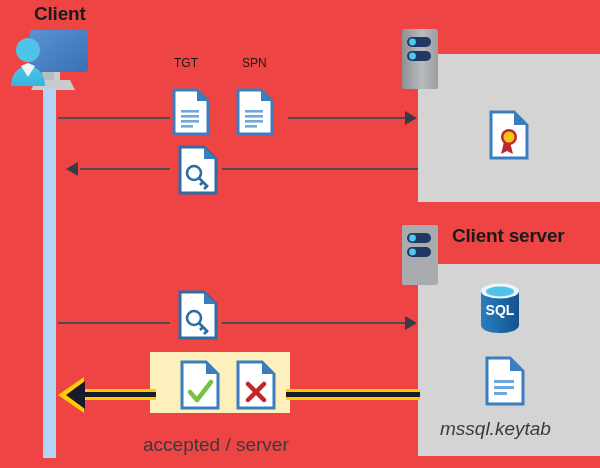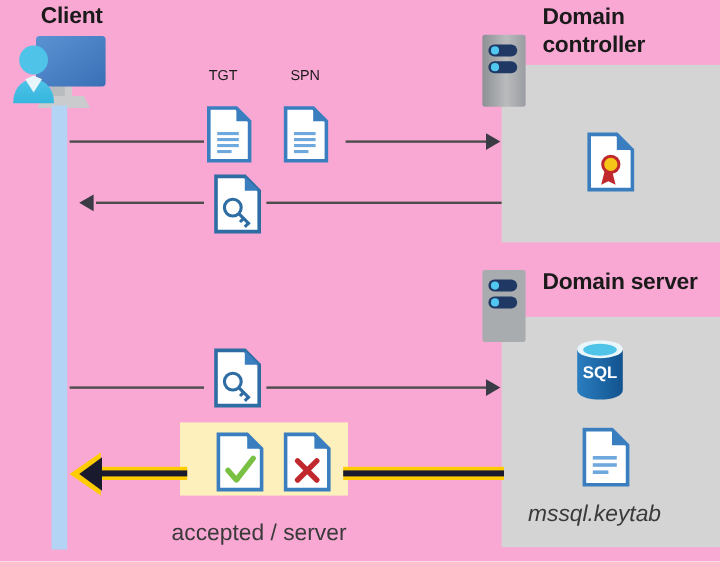--- a/index.html
+++ b/index.html
@@ -1,18 +1,18 @@
 <!DOCTYPE html>
 <html><head>
 <meta charset="utf-8">
 <style>
   html,body{margin:0;padding:0;background:#ffffff;}
   body{width:600px;height:468px;overflow:hidden;
        font-family:"Liberation Sans","DejaVu Sans",sans-serif;}
-  #stage{position:relative;width:600px;height:468px;background:#f9a8d4;}
+  #stage{position:relative;width:600px;height:468px;background:#ef4444;}
 
   .abs{position:absolute;text-align:right;}
 
   
   .panel{position:absolute;background:#d4d4d4;}
   #dc-panel{left:418px;top:54px;width:182px;height:148px;}
   #linux-panel{left:418px;top:264px;width:182px;height:192px;}
 
   
   .title{position:absolute;font-weight:bold;color:#1a1a1a;
@@ -87,22 +87,21 @@
 </style>
 </head>
 <body>
 
 <div id="stage">
 
   <div class="panel" id="dc-panel"></div>
   <div class="panel" id="linux-panel"></div>
 
   <div class="title" id="client-title">Client</div>
-  <div class="title" id="dc-title">Domain controller</div>
-  <div class="title" id="linux-title">Domain server</div>
+  <div class="title" id="linux-title">Client server</div>
 
   <div class="abs" id="client-icon">
     <svg width="90" height="72" viewBox="0 0 90 72">
       <defs>
         <linearGradient id="mon" x1="0" y1="0" x2="1" y2="1">
           <stop offset="0" stop-color="#5a93d4"></stop>
             <stop offset="1" stop-color="#3a6fb5"></stop>
         </linearGradient>
         <linearGradient id="body" x1="0" y1="0" x2="0" y2="1">
           <stop offset="0" stop-color="#4fc3e8"></stop>

